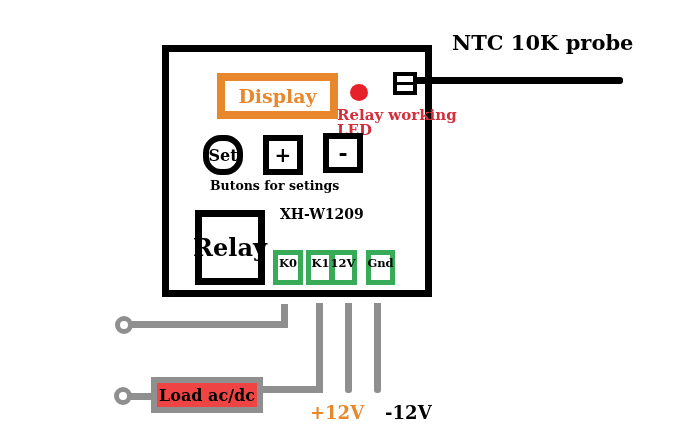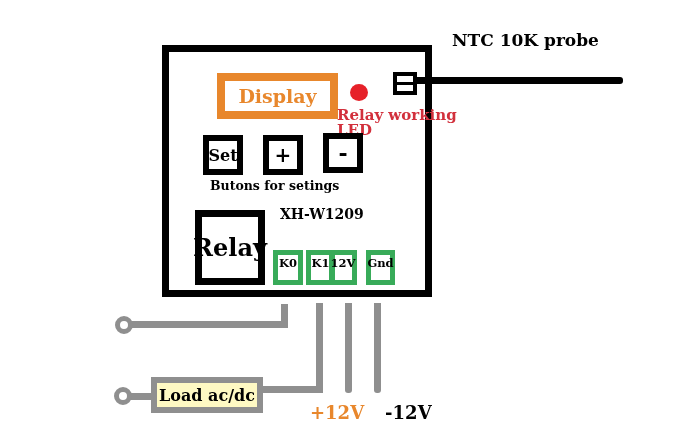--- a/index.html
+++ b/index.html
@@ -18,25 +18,25 @@
   .display-box .lbl{color:#e8872c;font-size:19px;}
 
   
   .led-dot{left:350px;top:84px;width:18px;height:17px;border-radius:50%;background:#e62129;}
   .led-caption{left:337px;top:108px;width:100px;color:#d2303c;font-size:15px;line-height:15px;white-space:nowrap;}
 
   
   .probe-connector{left:393px;top:72px;width:24px;height:23px;border:4px solid #000;}
   .probe-connector .mid{position:absolute;left:-1px;right:-1px;top:6px;height:3px;background:#000;}
   .probe-wire{left:415px;top:77px;width:208px;height:7px;background:#000;border-radius:0 3px 3px 0;}
-  .probe-label{left:452px;top:30px;font-size:17px;color:#000;white-space:nowrap;}
+  .probe-label{left:452px;top:30px;font-size:21px;color:#000;white-space:nowrap;}
 
   
   .btn{width:40px;height:40px;border:6px solid #000;color:#000;}
-  .btn-set{left:203px;top:135px;font-size:16px;}
+  .btn-set{left:203px;top:135px;font-size:16px;border-radius:18px;}
   .btn-plus{left:263px;top:135px;font-size:20px;}
   .btn-minus{left:323px;top:133px;font-size:22px;}
   .buttons-caption{left:210px;top:178px;font-size:12.5px;color:#000;white-space:nowrap;}
 
   
   .model-label{left:280px;top:206px;font-size:14px;color:#000;white-space:nowrap;}
   .relay-box{left:195px;top:210px;width:70px;height:75px;border:7px solid #000;font-size:24px;color:#000;}
 
   
   .terminal{top:250px;height:35px;border:5px solid #38ab59;display:flex;align-items:flex-end;justify-content:center;
@@ -53,21 +53,21 @@
   .w-k1-v{left:316px;top:303px;width:7px;height:89px;border-radius:0 0 3px 3px;}
   .w-load-h{left:256px;top:386px;width:67px;height:7px;}
   .w-12v-v{left:345px;top:303px;width:7px;height:90px;border-radius:0 0 3px 3px;}
   .w-gnd-v{left:374px;top:303px;width:7px;height:90px;border-radius:0 0 3px 3px;}
   .w-load-left{left:129px;top:393px;width:26px;height:7px;}
   .ring{width:18px;height:18px;border:5px solid #8f8f8f;border-radius:50%;background:#fff;}
   .ring1{left:115px;top:316px;}
   .ring2{left:114px;top:387px;}
 
   
-  .load-box{left:151px;top:377px;width:112px;height:36px;border:6px solid #8f8f8f;background:#fef9c3;
+  .load-box{left:151px;top:377px;width:112px;height:36px;border:6px solid #8f8f8f;background:#ef4444;
             font-size:16px;color:#000;white-space:nowrap;}
 
   
   .power-labels{left:310px;top:402px;display:flex;gap:21px;font-size:18px;white-space:nowrap;}
   .power-pos{color:#e8872c;}
   .power-neg{color:#000;text-align:center;}
 </style>
 </head>
 <body>
 

